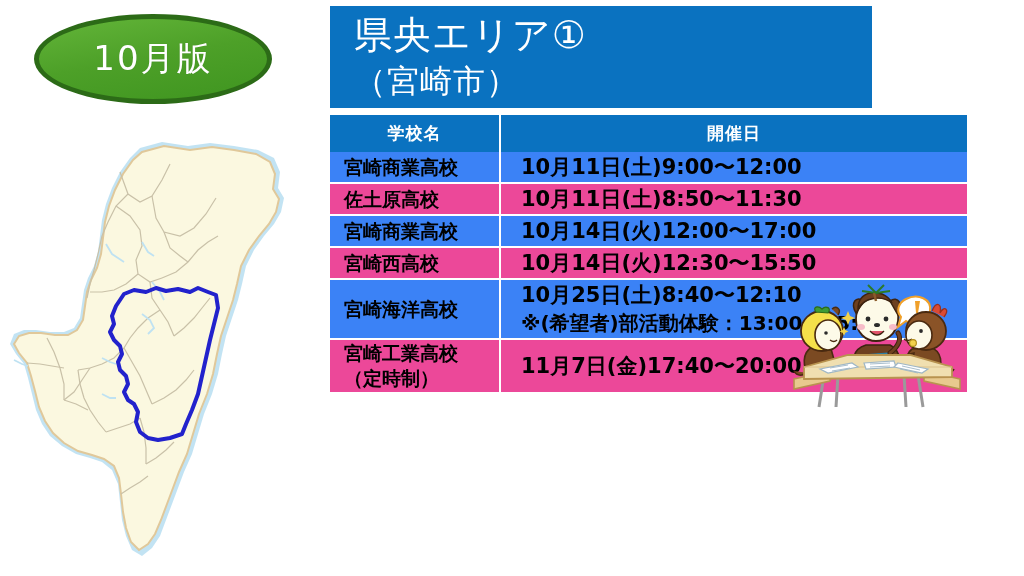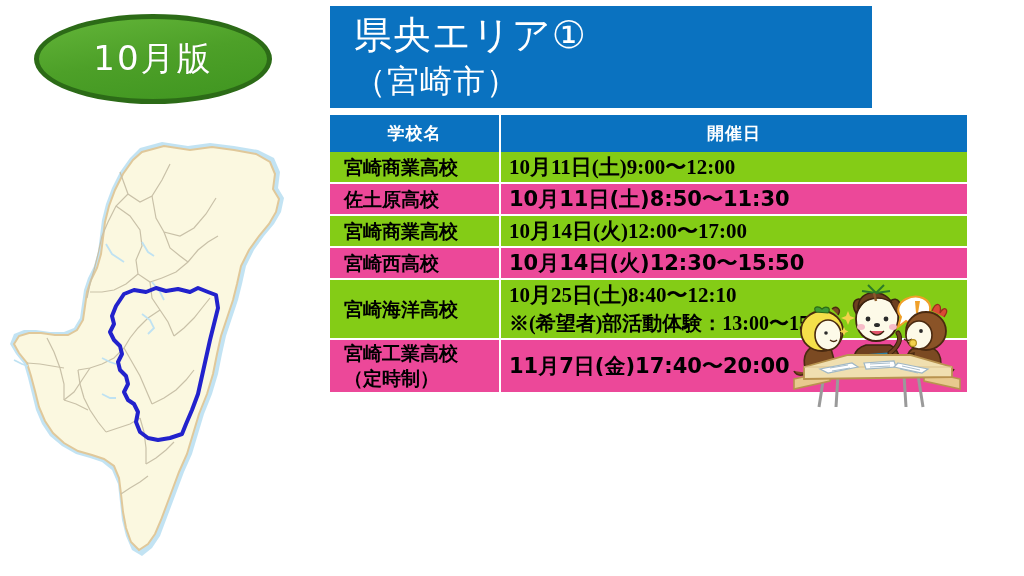--- a/index.html
+++ b/index.html
@@ -65,28 +65,28 @@
     border-right:2px solid #ffffff;
     border-bottom:2px solid #ffffff;
     box-sizing:border-box;
     font-family:"DejaVu Sans","Liberation Sans",sans-serif;
     color:#000000;
     vertical-align:middle;
   }
   .schedule-table tbody td:last-child{border-right:none;}
   .schedule-table tbody tr:last-child td{border-bottom:none;}
 
-  .schedule-table tbody tr.light td{background:#84cc16;font-family:Liberation Serif, serif;}
+  .schedule-table tbody tr.light td{background:#3b82f6;}
   .schedule-table tbody tr.dark  td{background:#ec4899;}
 
   td.school{
     font-size:19px;font-weight:700;letter-spacing:0px;padding-left:14px;line-height:25px;
   }
   td.date{
-    font-size:21px;font-weight:700;letter-spacing:0px;padding-left:8px;line-height:28px;
+    font-size:21px;font-weight:700;letter-spacing:0px;padding-left:20px;line-height:28px;
   }
   td.date .note{display:block;font-size:20px;line-height:28px;}
 
   
   .mascots{
     position:absolute;left:786px;top:283px;width:182px;height:135px;
     pointer-events:none;
   }
   .mascots svg{display:block;width:100%;height:100%;}
 </style>

